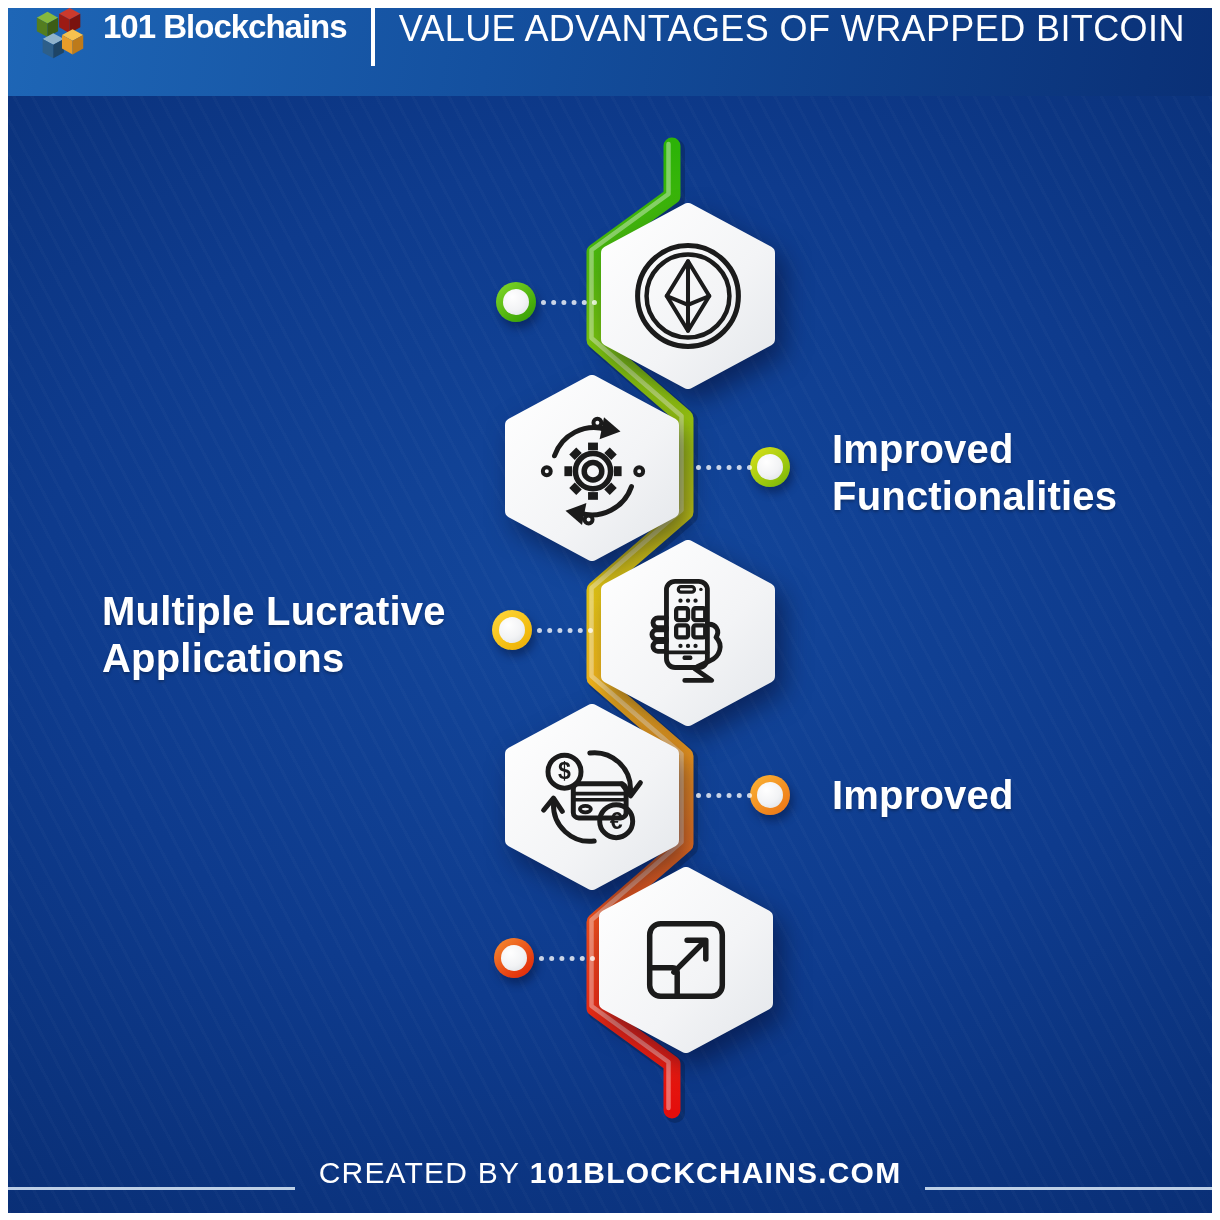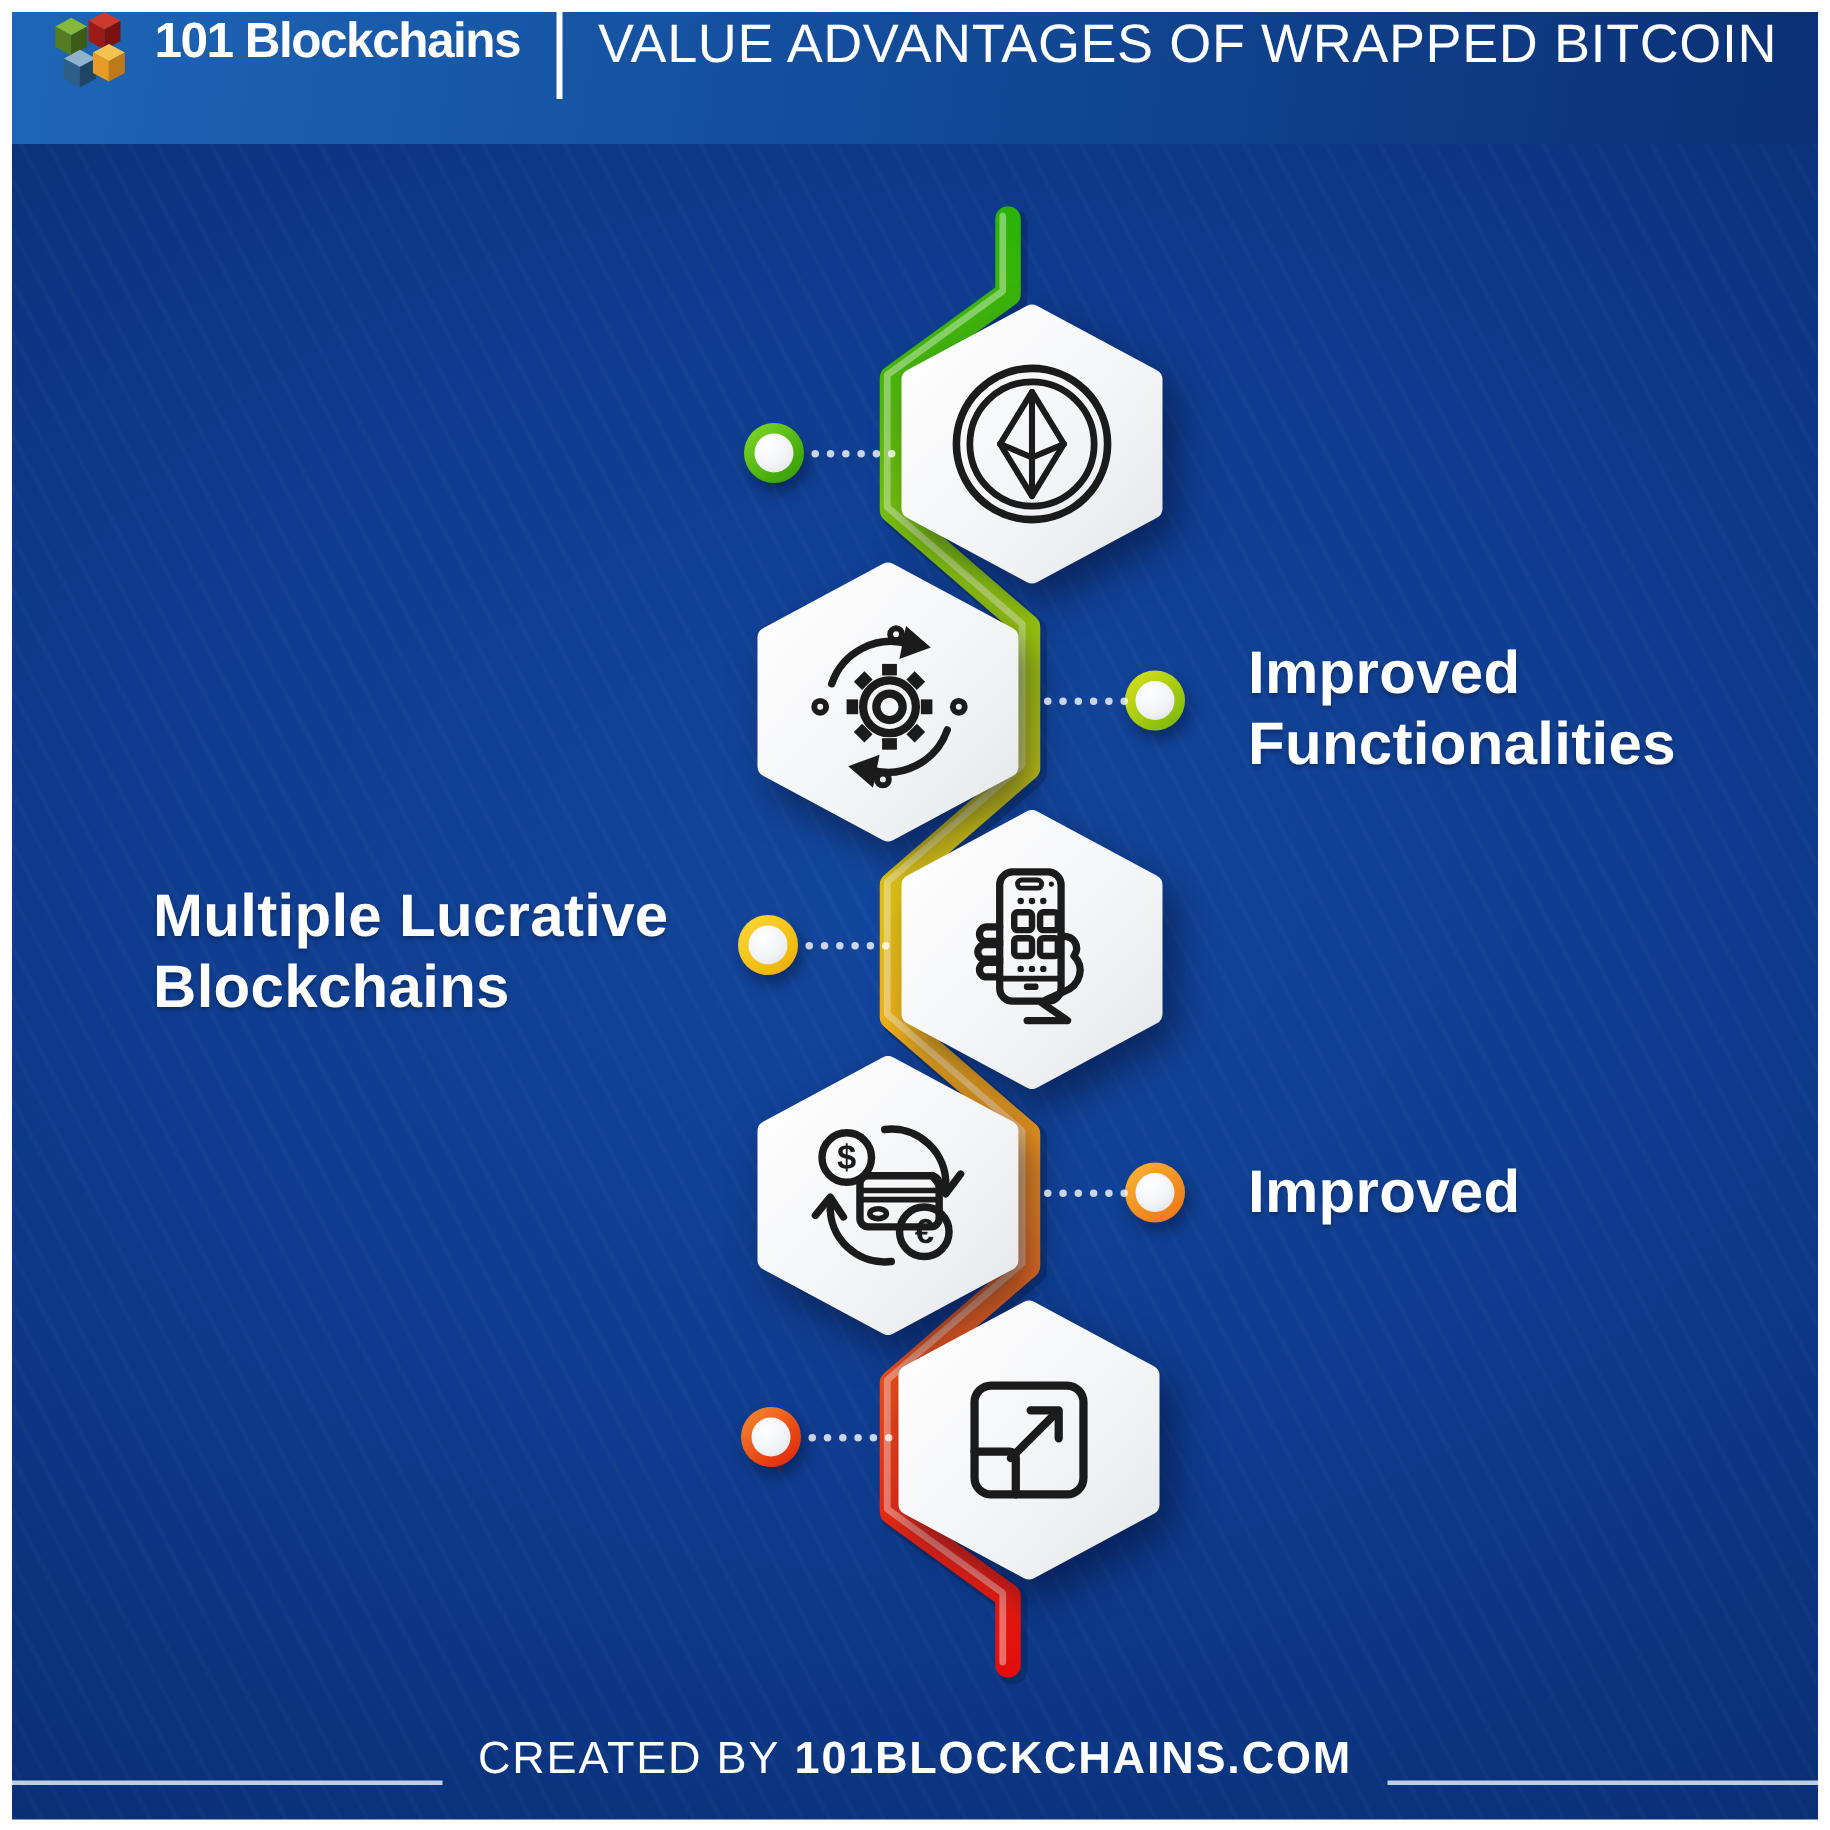--- a/index.html
+++ b/index.html
@@ -211,21 +211,21 @@
   <div class="dots" style="left:537px;top:628px"></div>
   <div class="dots" style="left:696px;top:793px"></div>
   <div class="dots" style="left:539px;top:956px"></div>
 
   <div class="label" style="left:832px;top:426px">
     <div>Improved</div>
     <div>Functionalities</div>
   </div>
   <div class="label" style="left:102px;top:588px">
     <div>Multiple Lucrative</div>
-    <div>Blockchains</div>
+    <div>Applications</div>
   </div>
   <div class="label" style="left:832px;top:772px">
     <div>Improved</div>
   </div>
 
   <div class="footer">
     <div class="fline"></div>
     <div class="ftext">
       <span>CREATED BY</span>&nbsp;<b>101BLOCKCHAINS.COM</b>
     </div>

